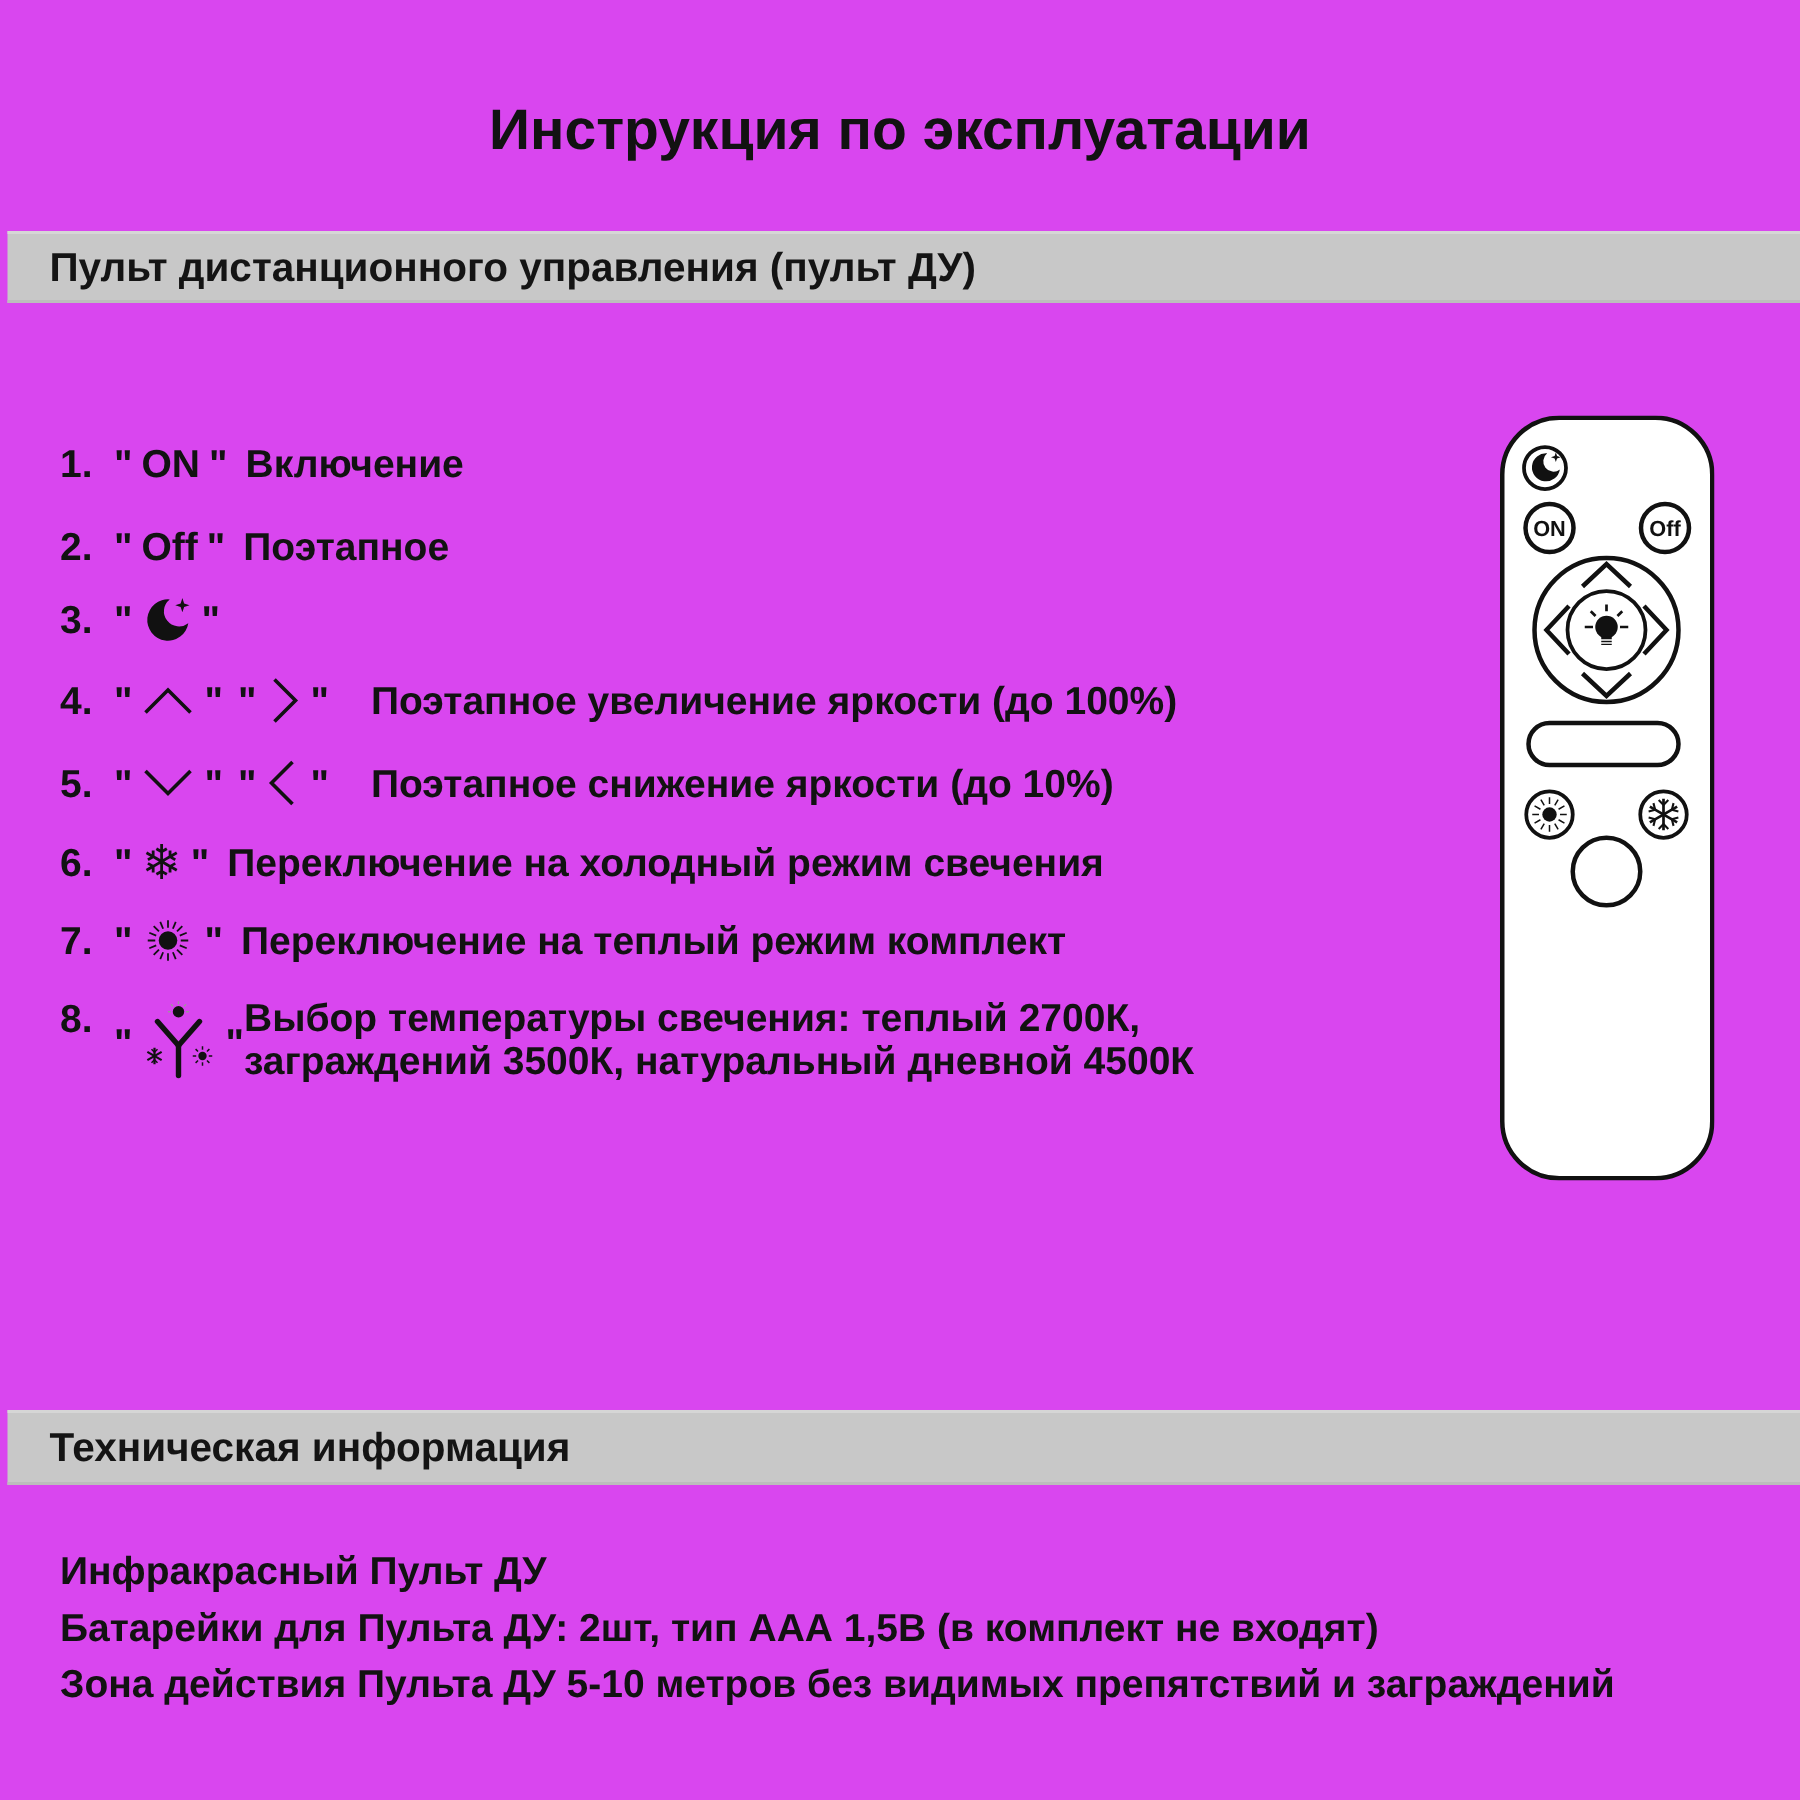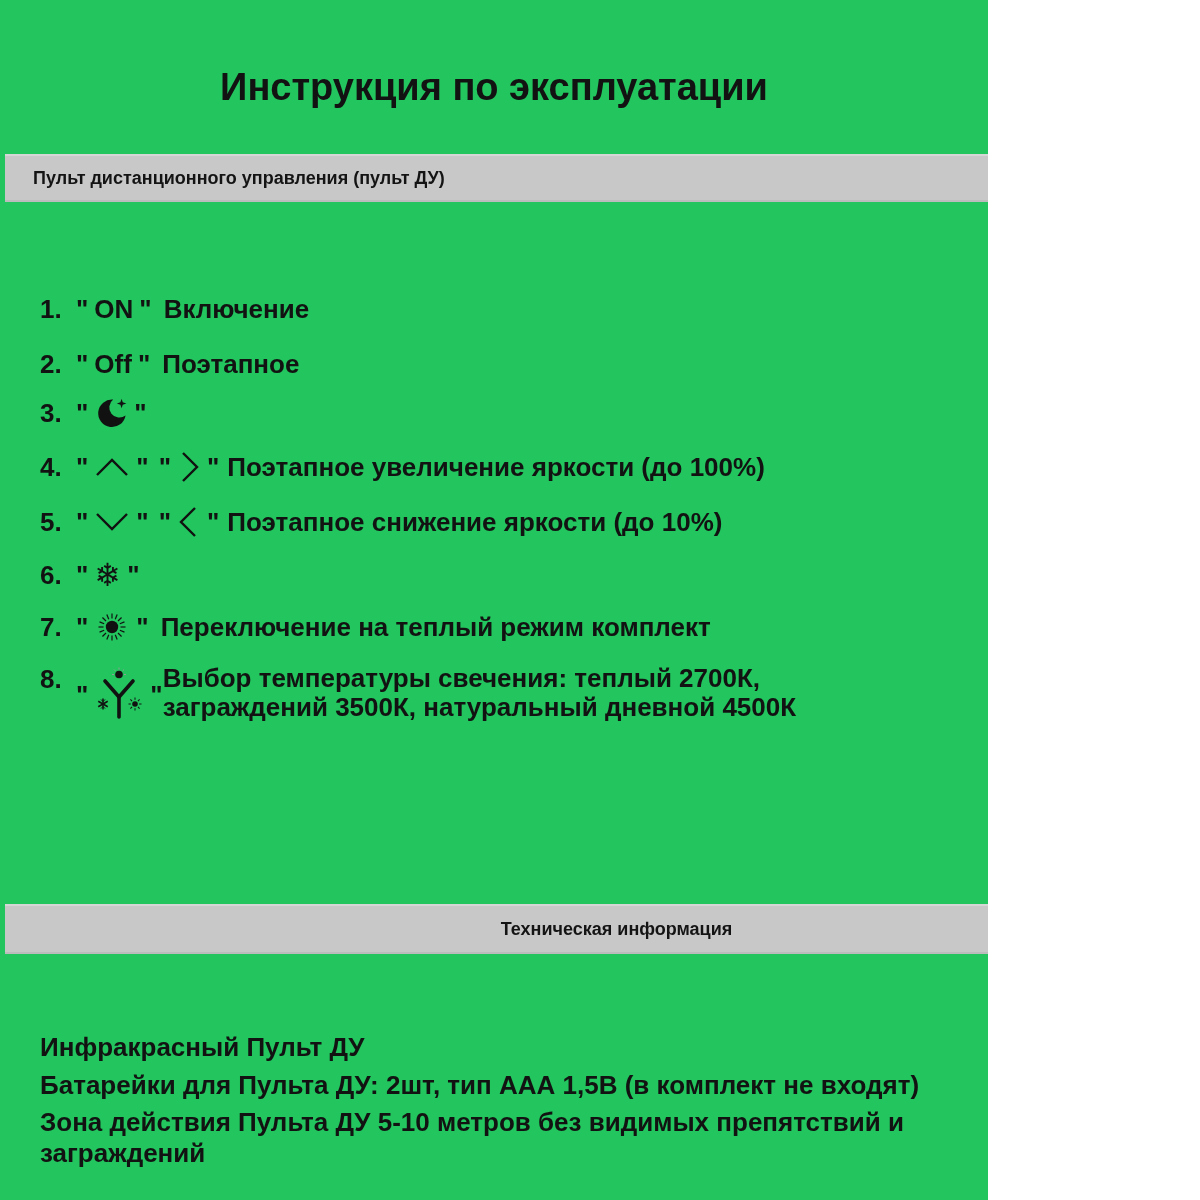--- a/index.html
+++ b/index.html
@@ -1,30 +1,30 @@
 <!DOCTYPE html>
 <html><head>
 <meta charset="utf-8">
 <style>
   html,body{margin:0;padding:0;background:#ffffff;}
-  .page{position:relative;width:988px;height:1200px;background:#22c55e;overflow:hidden;
+  .page{position:relative;width:1200px;height:1200px;background:#d946ef;overflow:hidden;
         font-family:"Liberation Sans","DejaVu Sans",sans-serif;font-weight:bold;color:#121212;}
   .title{position:absolute;top:66px;left:0;width:100%;text-align:center;font-size:38px;}
   .bar{position:absolute;left:5px;width:1195px;background:#c8c8c8;
        border-top:2px solid #d6d6d6;border-bottom:2px solid #bcbcbc;
-       box-sizing:border-box;display:flex;align-items:center;padding-left:28px;font-size:18px;color:#141414;}
+       box-sizing:border-box;display:flex;align-items:center;padding-left:28px;font-size:27px;color:#141414;}
   .bar1{top:154px;height:48px;}
-  .bar2{top:904px;height:50px;justify-content:center;}
+  .bar2{top:940px;height:50px;}
   .row{position:absolute;left:40px;display:flex;align-items:center;height:38px;
        font-size:26px;white-space:nowrap;}
   .num{width:32px;}
   .sym{display:flex;align-items:center;gap:6px;margin-left:4px;}
   .sym2{margin-left:10px;}
   .label{margin-left:12px;}
-  .label-far{margin-left:8px;}
+  .label-far{margin-left:28px;}
   .q{font-size:26px;}
   .row8{align-items:flex-start;height:auto;}
   .row8 .sym{margin-top:2px;}
   .lbl2{display:block;line-height:29px;white-space:nowrap;}
   .snow-glyph{font-size:32px;line-height:32px;}
   .tech-line{position:absolute;left:40px;font-size:26px;}
   svg{display:block;}
   .ink{stroke:#111;fill:none;}
 </style>
 </head>
@@ -120,20 +120,21 @@
     <span class="label label-far">Поэтапное снижение яркости (до 10%)</span>
   </div>
 
   <div class="row" style="top:556px">
     <span class="num">6.</span>
     <span class="sym">
       <span class="q">"</span>
       <span class="snow-glyph">❄</span>
       <span class="q">"</span>
     </span>
+    <span class="label">Переключение на холодный режим свечения</span>
   </div>
 
   <div class="row" style="top:608px">
     <span class="num">7.</span>
     <span class="sym">
       <span class="q">"</span>
       <span>
         <svg width="36" height="36" viewBox="0 0 36 36">
           <circle cx="18" cy="18" r="6.2" fill="#111"></circle>
           <g stroke="#111" stroke-width="1.2">

